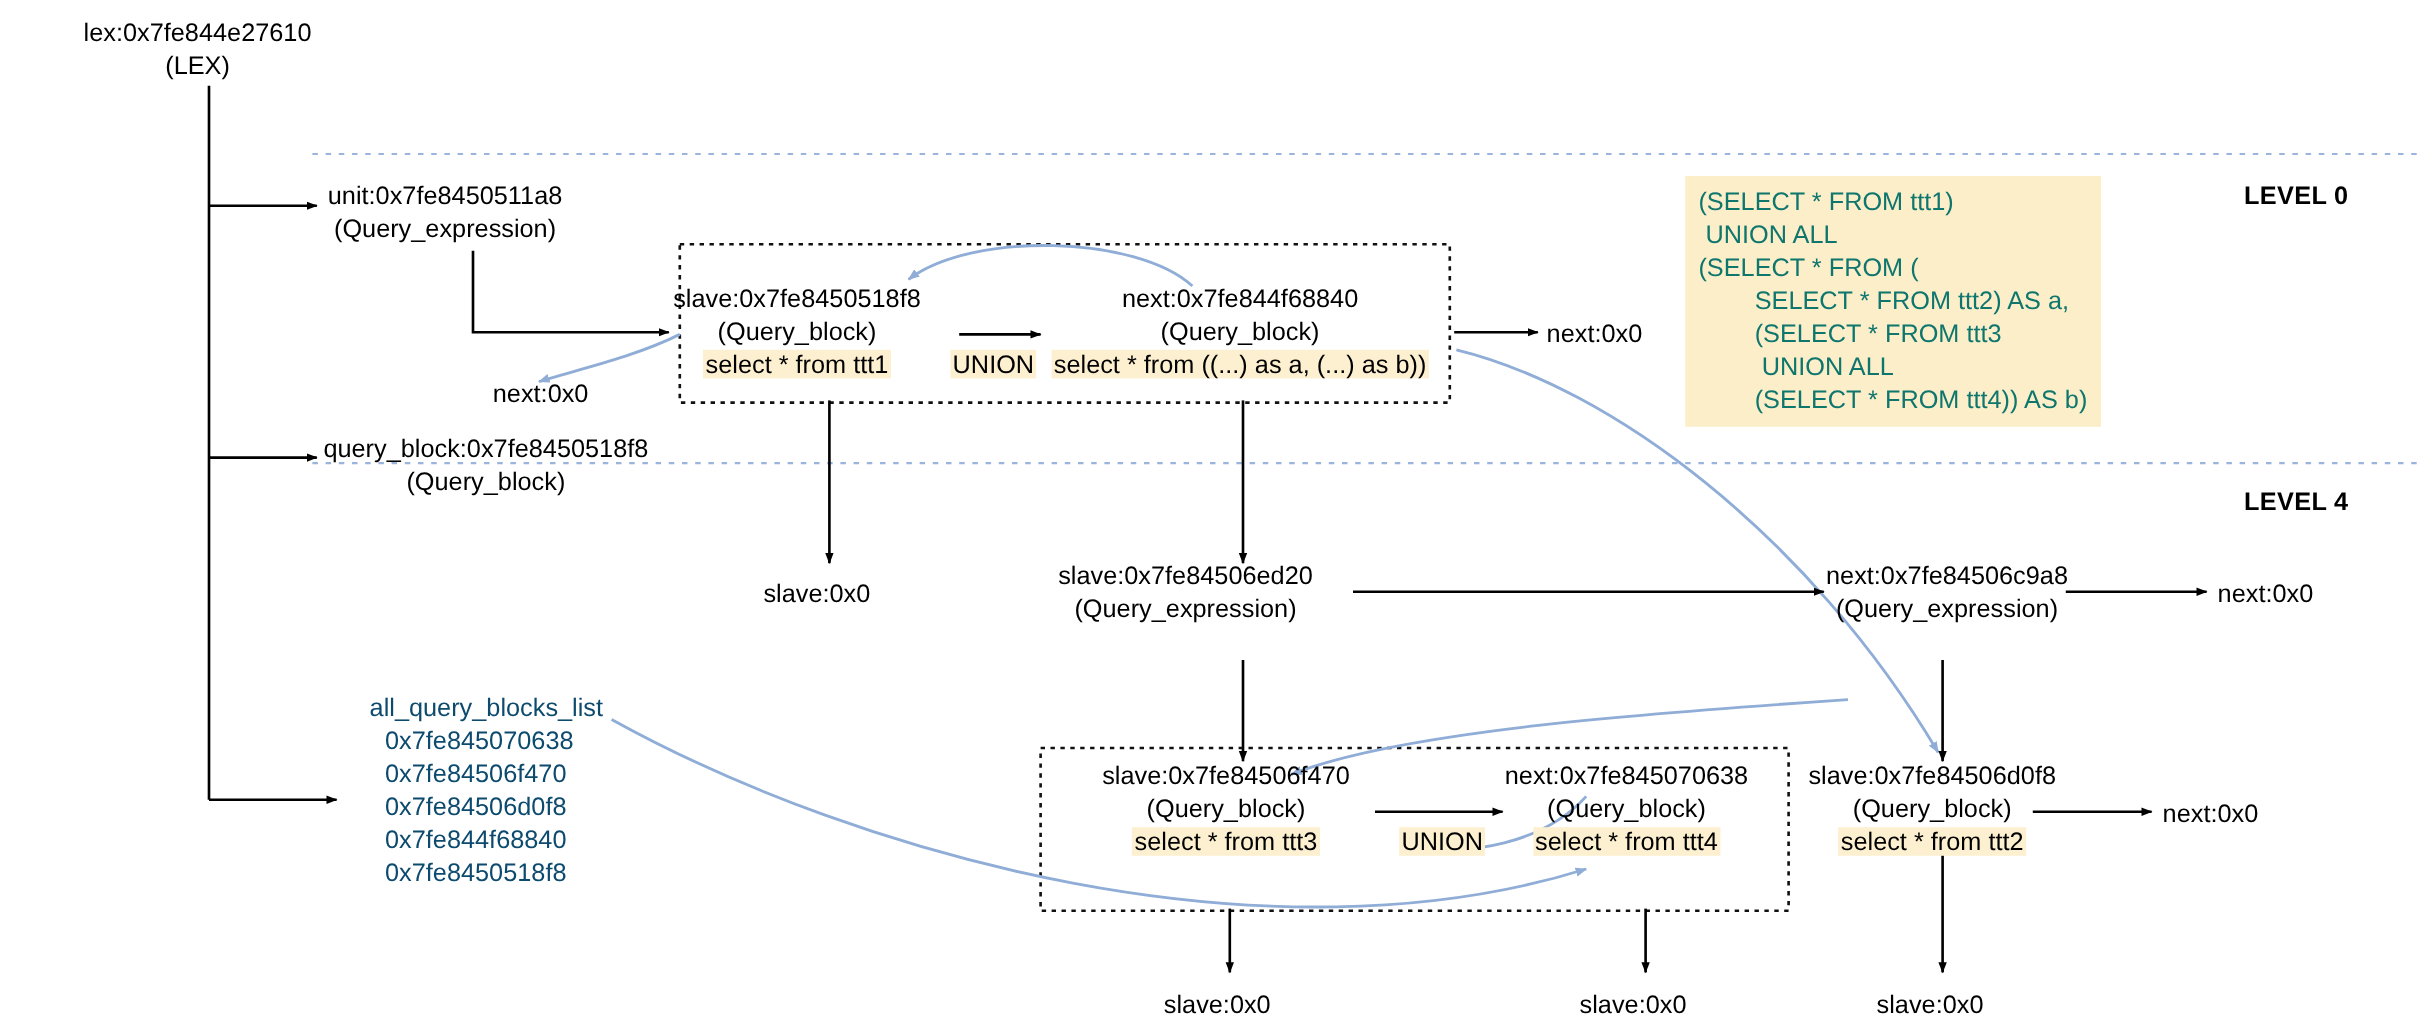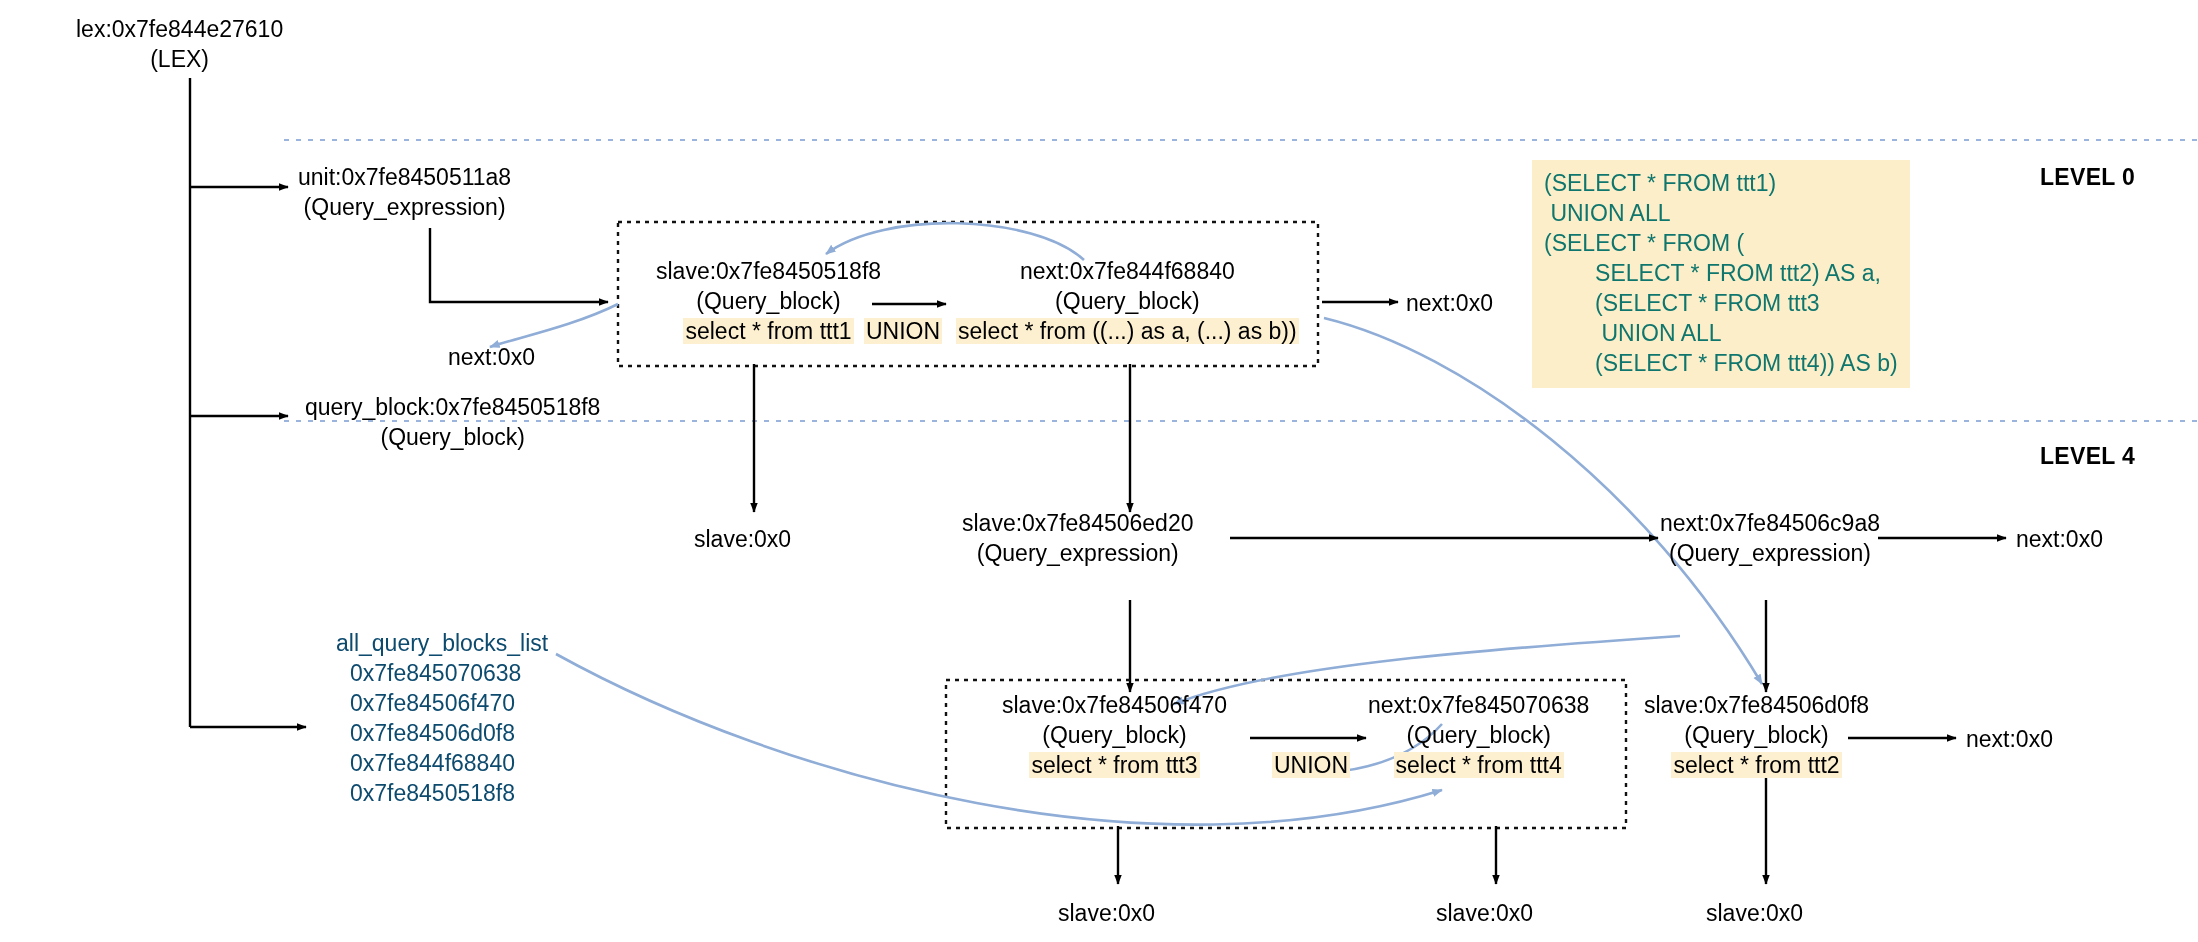--- a/index.html
+++ b/index.html
@@ -85,37 +85,37 @@
   <div class="node c" style="left:32px;top:14px;">
     <span class="ln">lex:0x7fe844e27610</span>
     <span class="ln">(LEX)</span>
   </div>
 
   <div class="node c" style="left:254px;top:162px;">
     <span class="ln">unit:0x7fe8450511a8</span>
     <span class="ln">(Query_expression)</span>
   </div>
 
-  <div class="node c" style="left:261px;top:392px;">
+  <div class="node c" style="left:250px;top:392px;">
     <span class="ln">query_block:0x7fe8450518f8</span>
     <span class="ln">(Query_block)</span>
   </div>
 
   <div class="listbox" style="left:292px;top:628px;">
     <span class="lh">all_query_blocks_list</span>
     <span class="li">0x7fe845070638</span>
     <span class="li">0x7fe84506f470</span>
     <span class="li">0x7fe84506d0f8</span>
     <span class="li">0x7fe844f68840</span>
     <span class="li">0x7fe8450518f8</span>
   </div>
 
   <div class="node" style="left:404px;top:342px;">next:0x0</div>
 
-  <div class="node c" style="left:612px;top:256px;">
+  <div class="node c" style="left:568px;top:256px;">
     <span class="ln">slave:0x7fe8450518f8</span>
     <span class="ln">(Query_block)</span>
     <span class="ln"><span class="hl">select * from ttt1</span></span>
   </div>
 
   <div class="node" style="left:820px;top:316px;">
     <span class="hl">UNION</span>
   </div>
 
   <div class="node c" style="left:912px;top:256px;">

